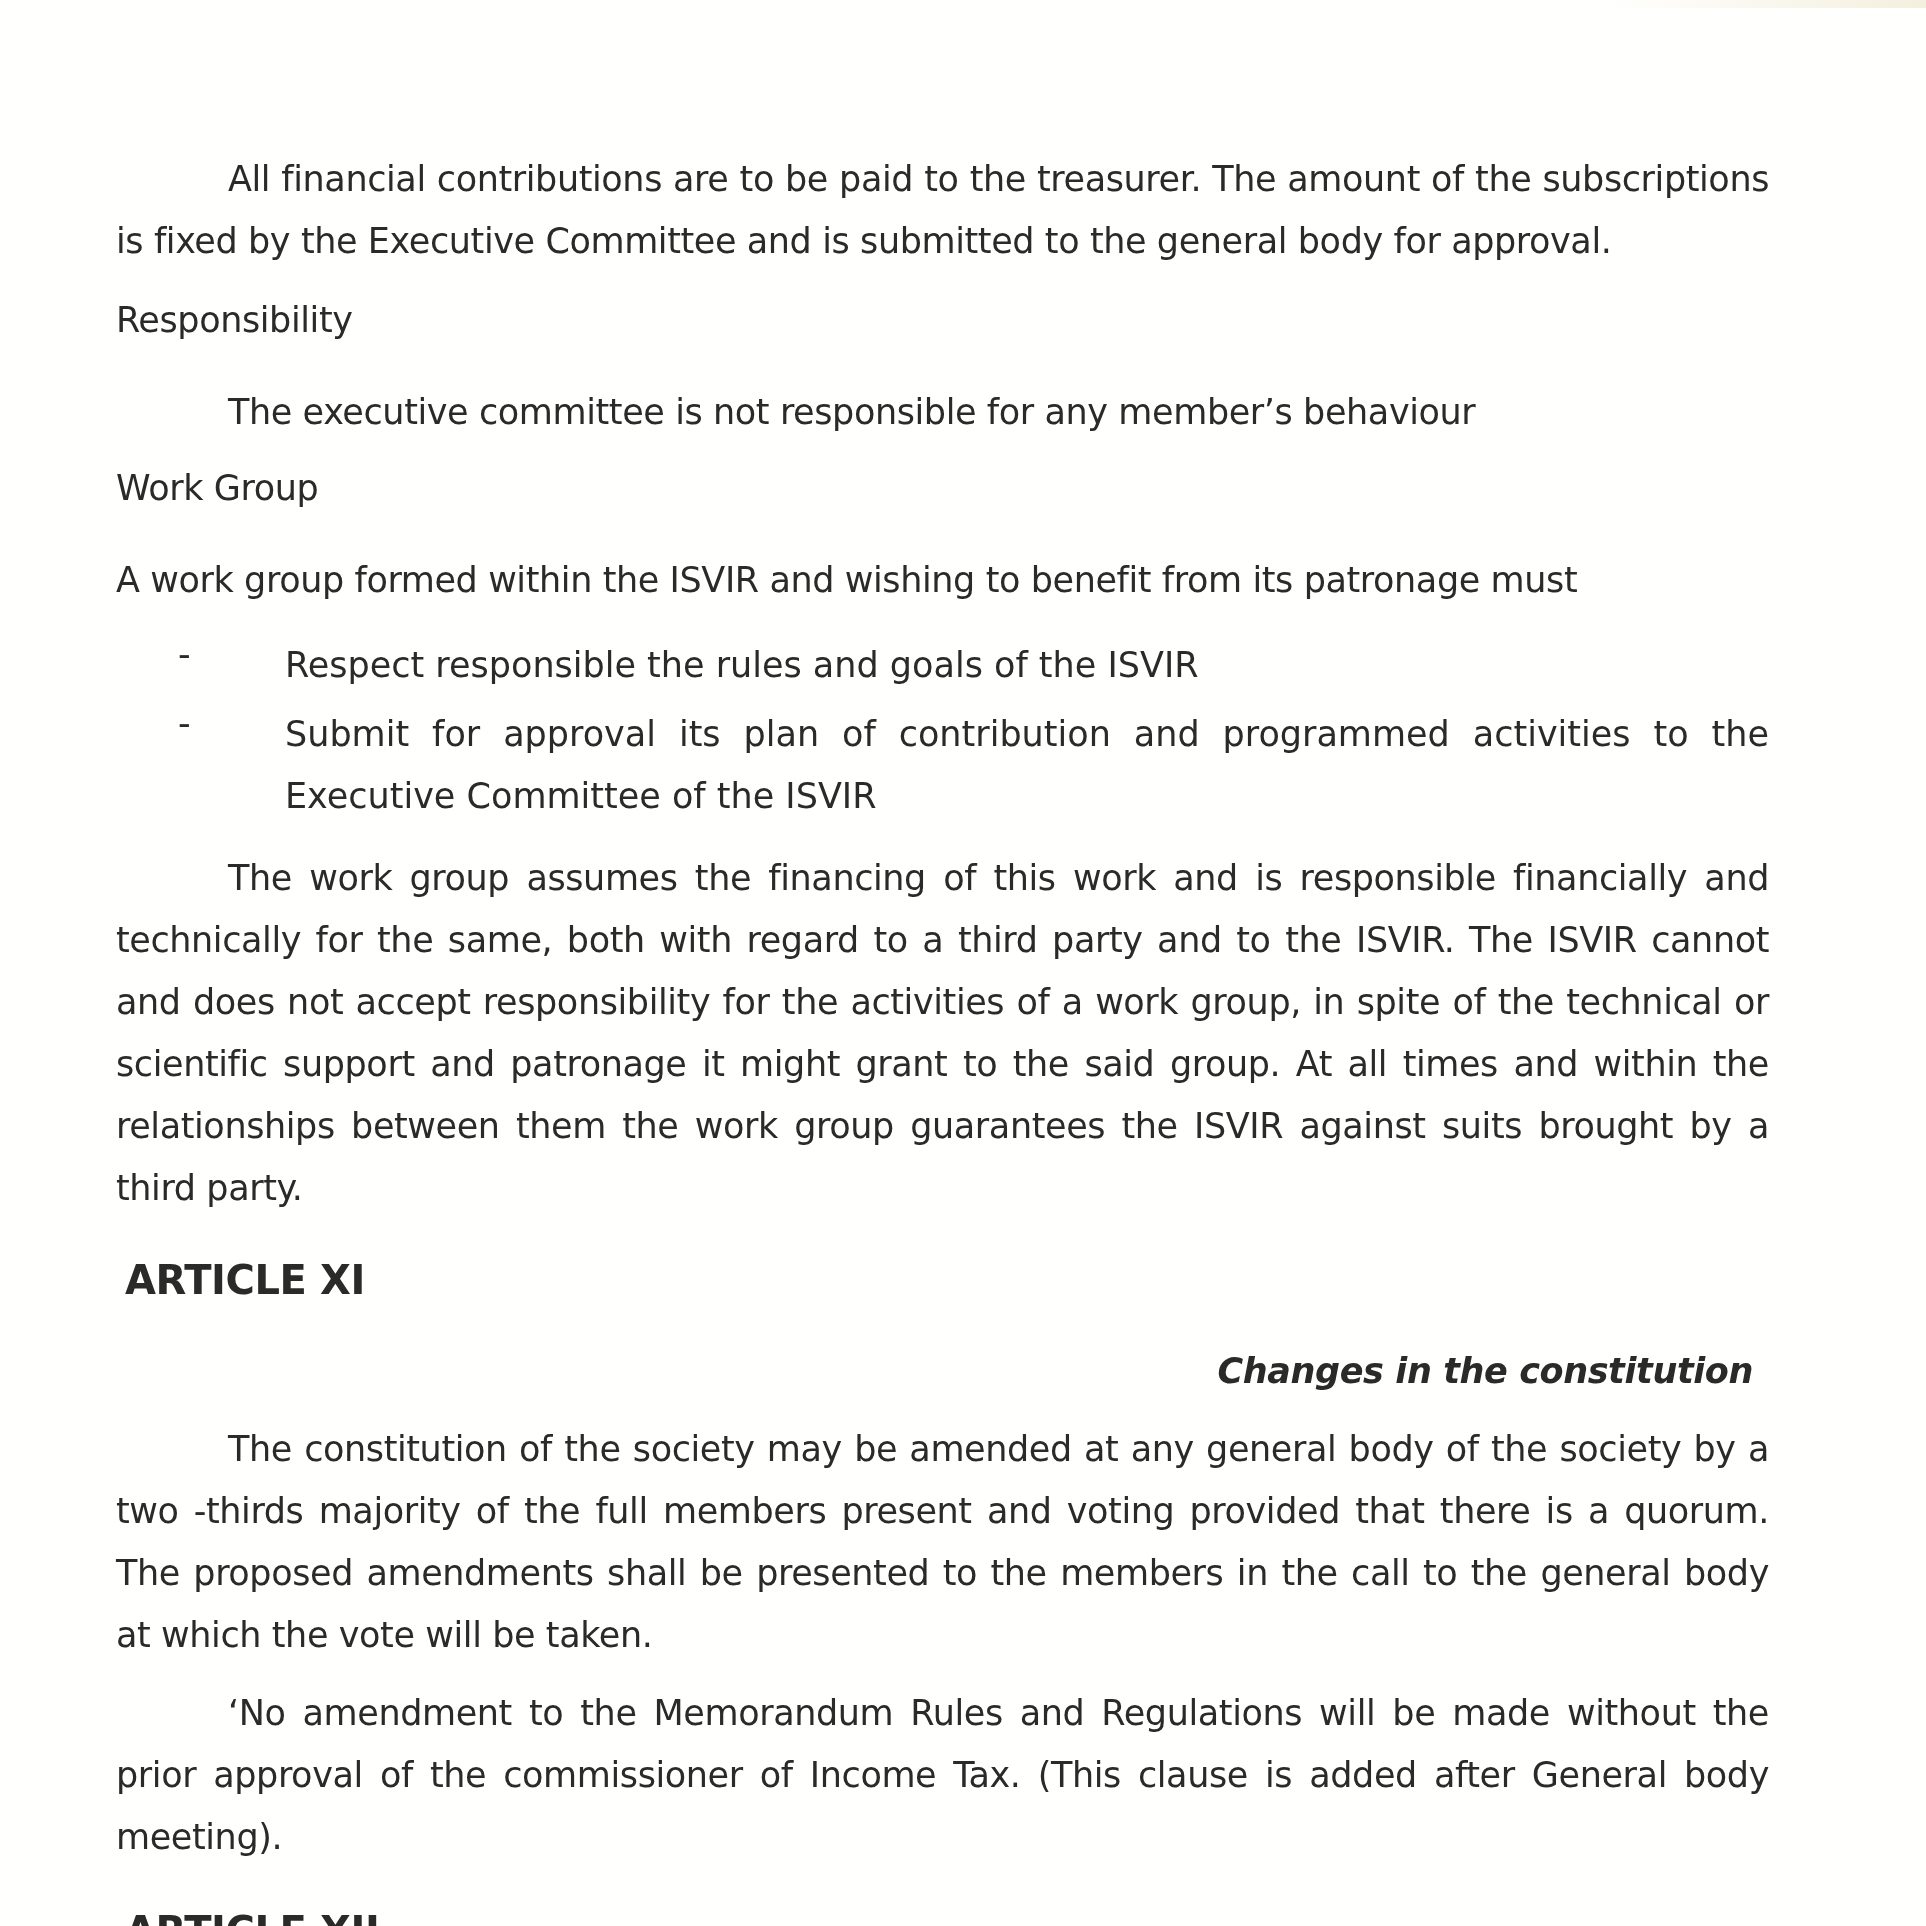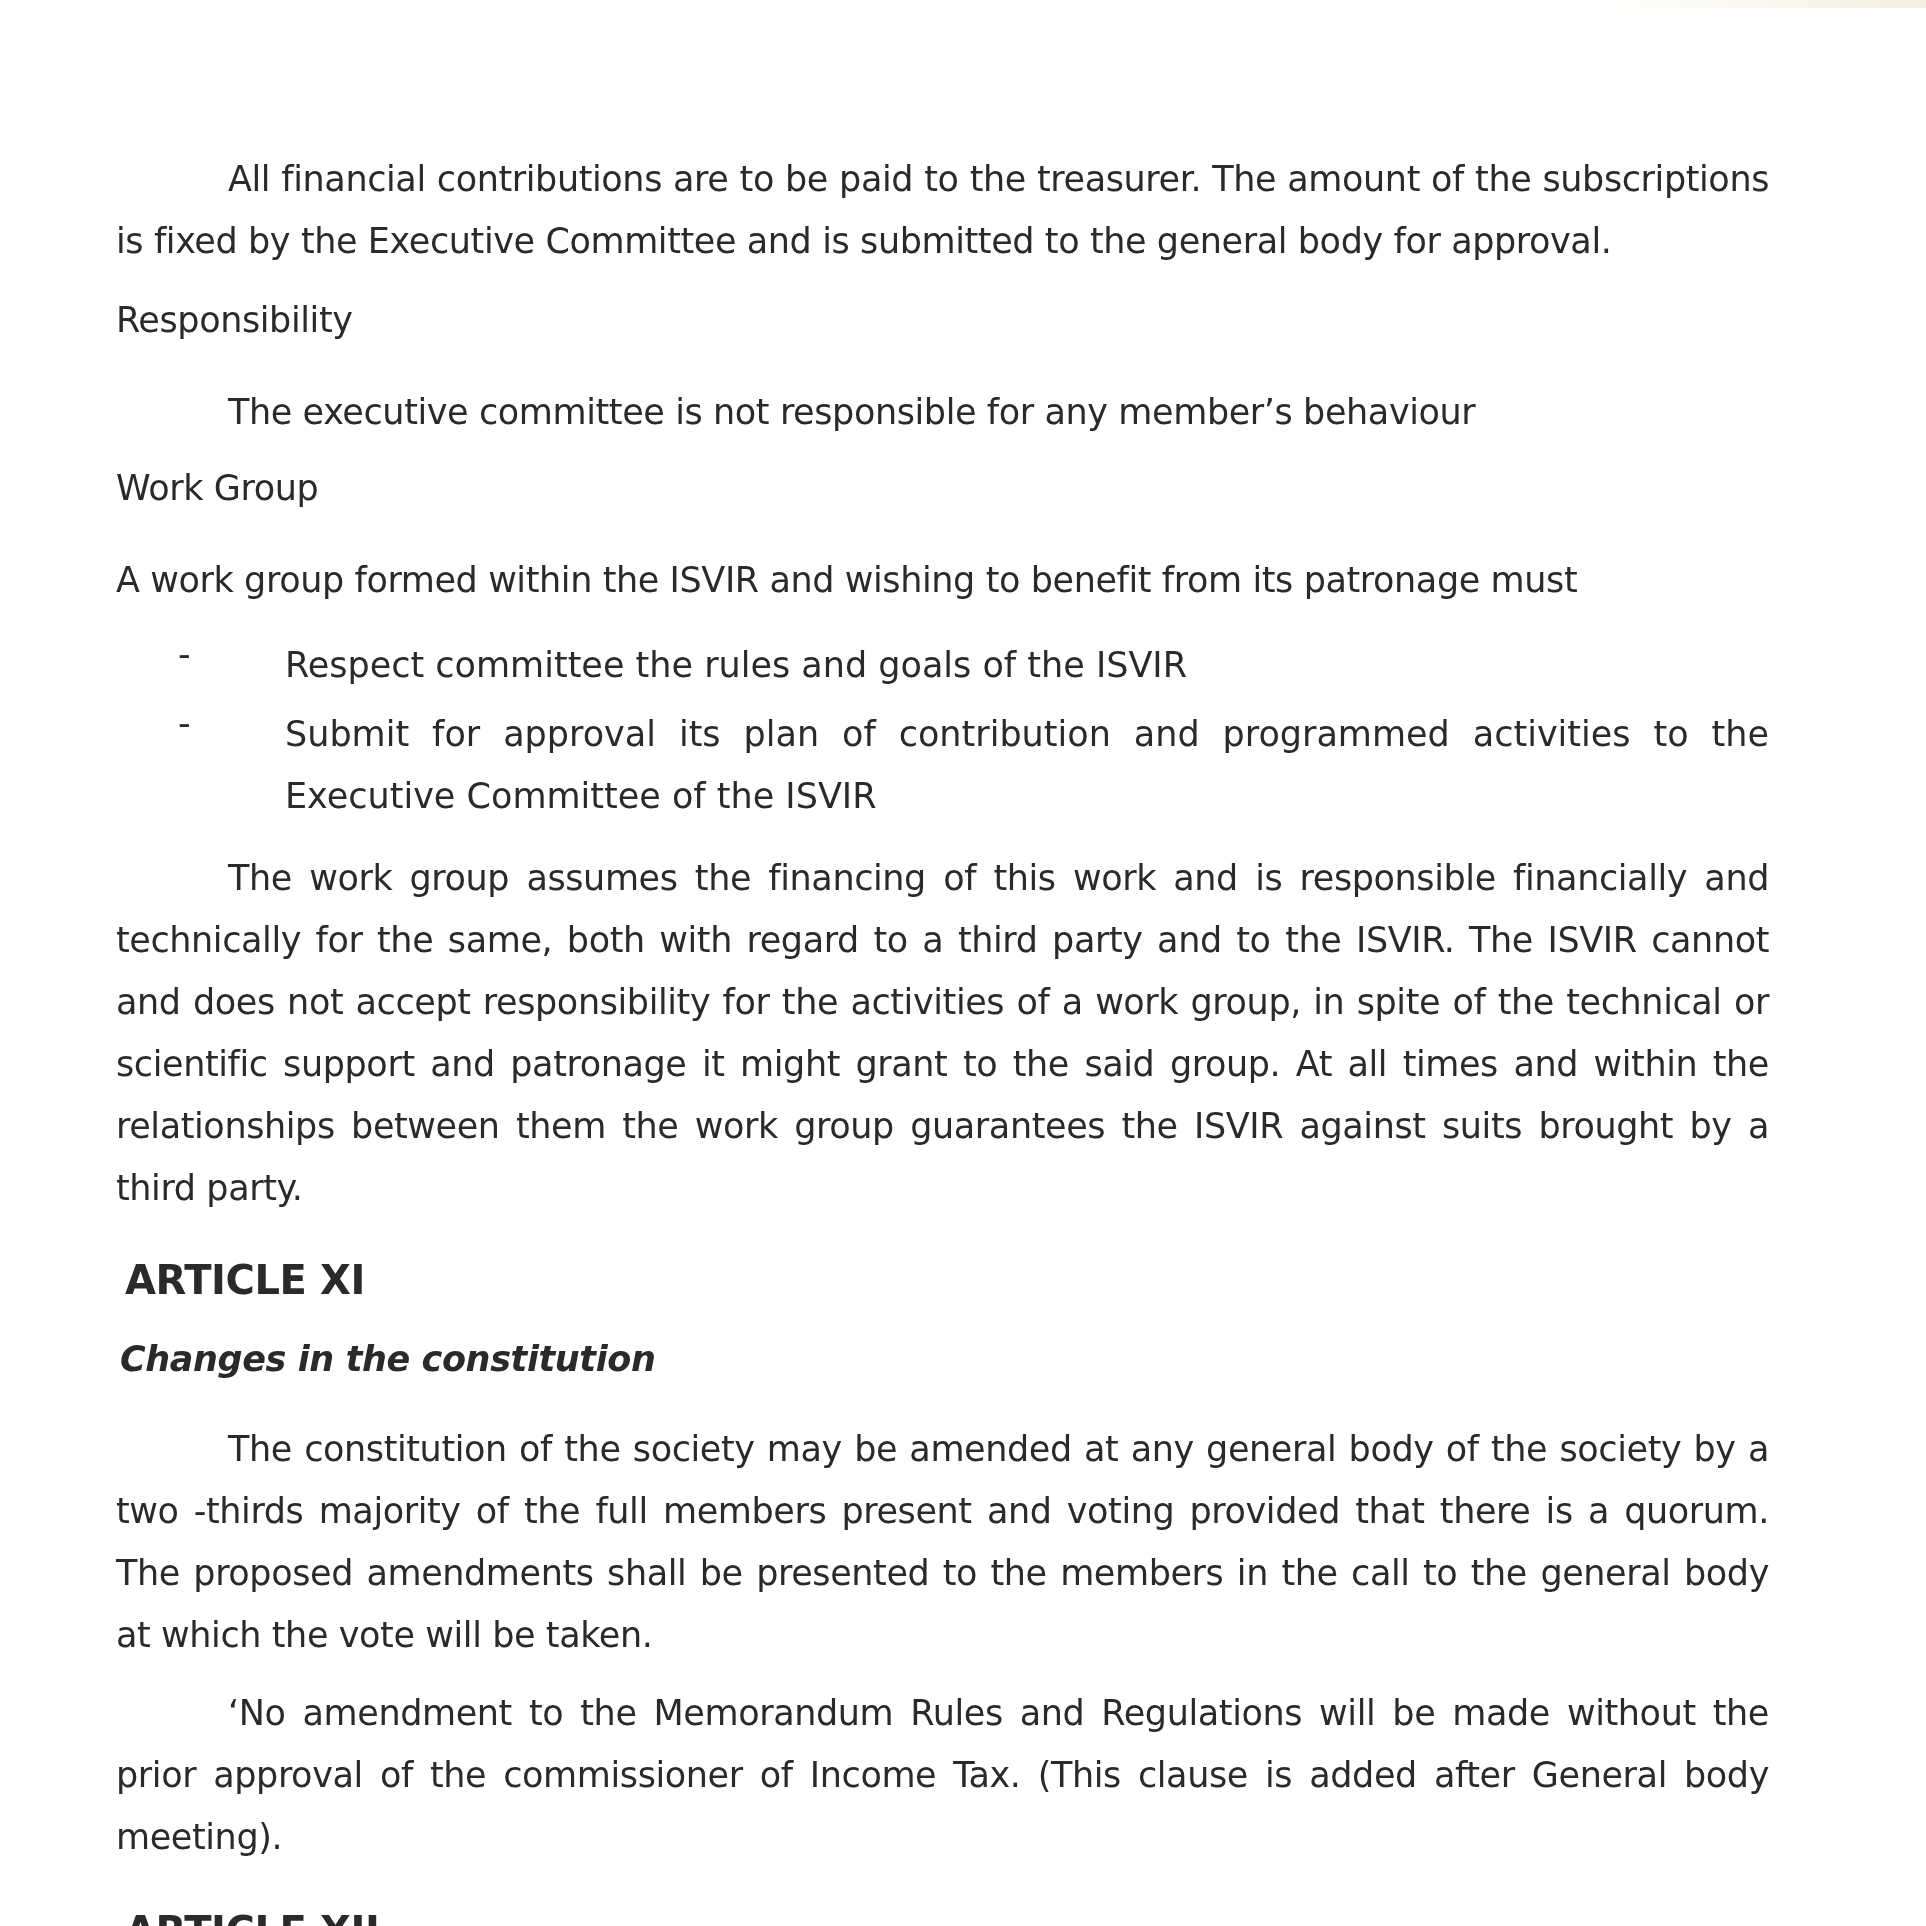--- a/index.html
+++ b/index.html
@@ -6,21 +6,21 @@
   body { width: 1949px; height: 2585px; position: relative; overflow: hidden;
          font-family: "DejaVu Sans", "Liberation Sans", sans-serif; color: #2a2a28; }
   .page { position: absolute; left: 0; top: 0; width: 1949px; height: 2585px; background: #fffffe; }
   .scan-edge { position: absolute; right: 0; top: 0; width: 347px; height: 7.7px;
                background: linear-gradient(to right, rgba(255,255,255,0), #f3eedc); }
   .block { position: absolute; left: 116px; width: 1653px; }
   .para { font-size: 35px; line-height: 62px; text-align: justify; margin: 0; letter-spacing: -0.4px; }
   .indent { text-indent: 112px; }
   .heading { font-weight: normal; font-size: 35px; margin: 0; letter-spacing: -0.4px; }
   .article { font-weight: bold; font-size: 40px; margin: 9px; letter-spacing: -0.4px; }
-  .italic-heading { font-weight: bold; font-style: italic; font-size: 35px; margin: 4px; letter-spacing: -0.4px; }
+  .italic-heading { font-weight: bold; font-style: italic; font-size: 35px; margin: 16px; letter-spacing: -0.4px; text-align: right; }
   .bullet { position: absolute; left: 116px; width: 1653px; }
   .bullet .dash { position: absolute; left: 62px; font-size: 35px; }
   .bullet .text { margin-left: 169px; font-size: 35px; line-height: 62px; }
 </style>
 </head>
 <body>
 
 <div class="page">
   <div class="scan-edge"></div>
 
@@ -37,21 +37,21 @@
 
   <div class="block" style="top:468px;">
     <p class="heading">Work Group</p>
   </div>
   <div class="block" style="top:549px;">
     <p class="para">A work group formed within the ISVIR and wishing to benefit from its patronage must</p>
   </div>
 
   <div class="bullet" style="top:634px;">
     <span class="dash">-</span>
-    <div class="text">Respect committee the rules and goals of the ISVIR</div>
+    <div class="text">Respect responsible the rules and goals of the ISVIR</div>
   </div>
   <div class="bullet" style="top:703px;">
     <span class="dash">-</span>
     <div class="text" style="text-align:justify;">Submit for approval its plan of contribution and programmed activities to the Executive Committee of the ISVIR</div>
   </div>
 
   <div class="block" style="top:847px;">
     <p class="para indent">The work group assumes the financing of this work and is responsible financially and technically for the same, both with regard to a third party and to the ISVIR.  The ISVIR cannot and does not accept responsibility for the activities of a work group, in spite of the technical or scientific support and patronage it might grant to the said group.  At all times and within the relationships between them the work group guarantees the ISVIR against suits brought by a third party.</p>
   </div>
 

